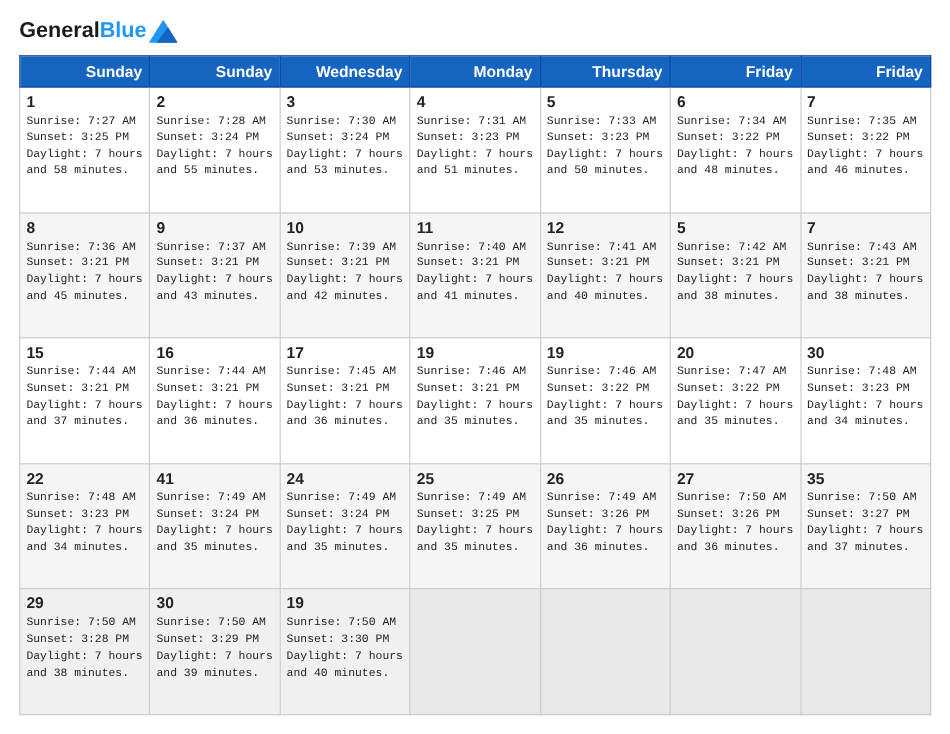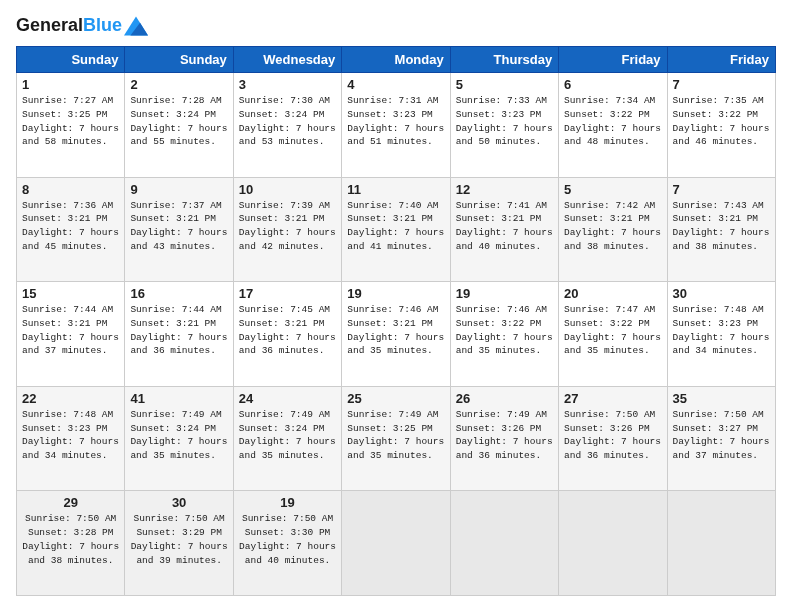--- a/index.html
+++ b/index.html
@@ -76,21 +76,20 @@
       font-size: 9.5px;
       color: #222;
       background: #fff;
       height: 80px;
     }
     .calendar tr:nth-child(even) td {
       background: #f5f5f5;
     }
     .calendar tr.last-row td {
       background: #f0f0f0;
-      text-align: center;
     }
     .day-num {
       font-size: 13px;
       font-weight: bold;
       display: block;
       margin-bottom: 2px;
     }
     .day-info {
       line-height: 1.45;
       font-size: 9.5px;

